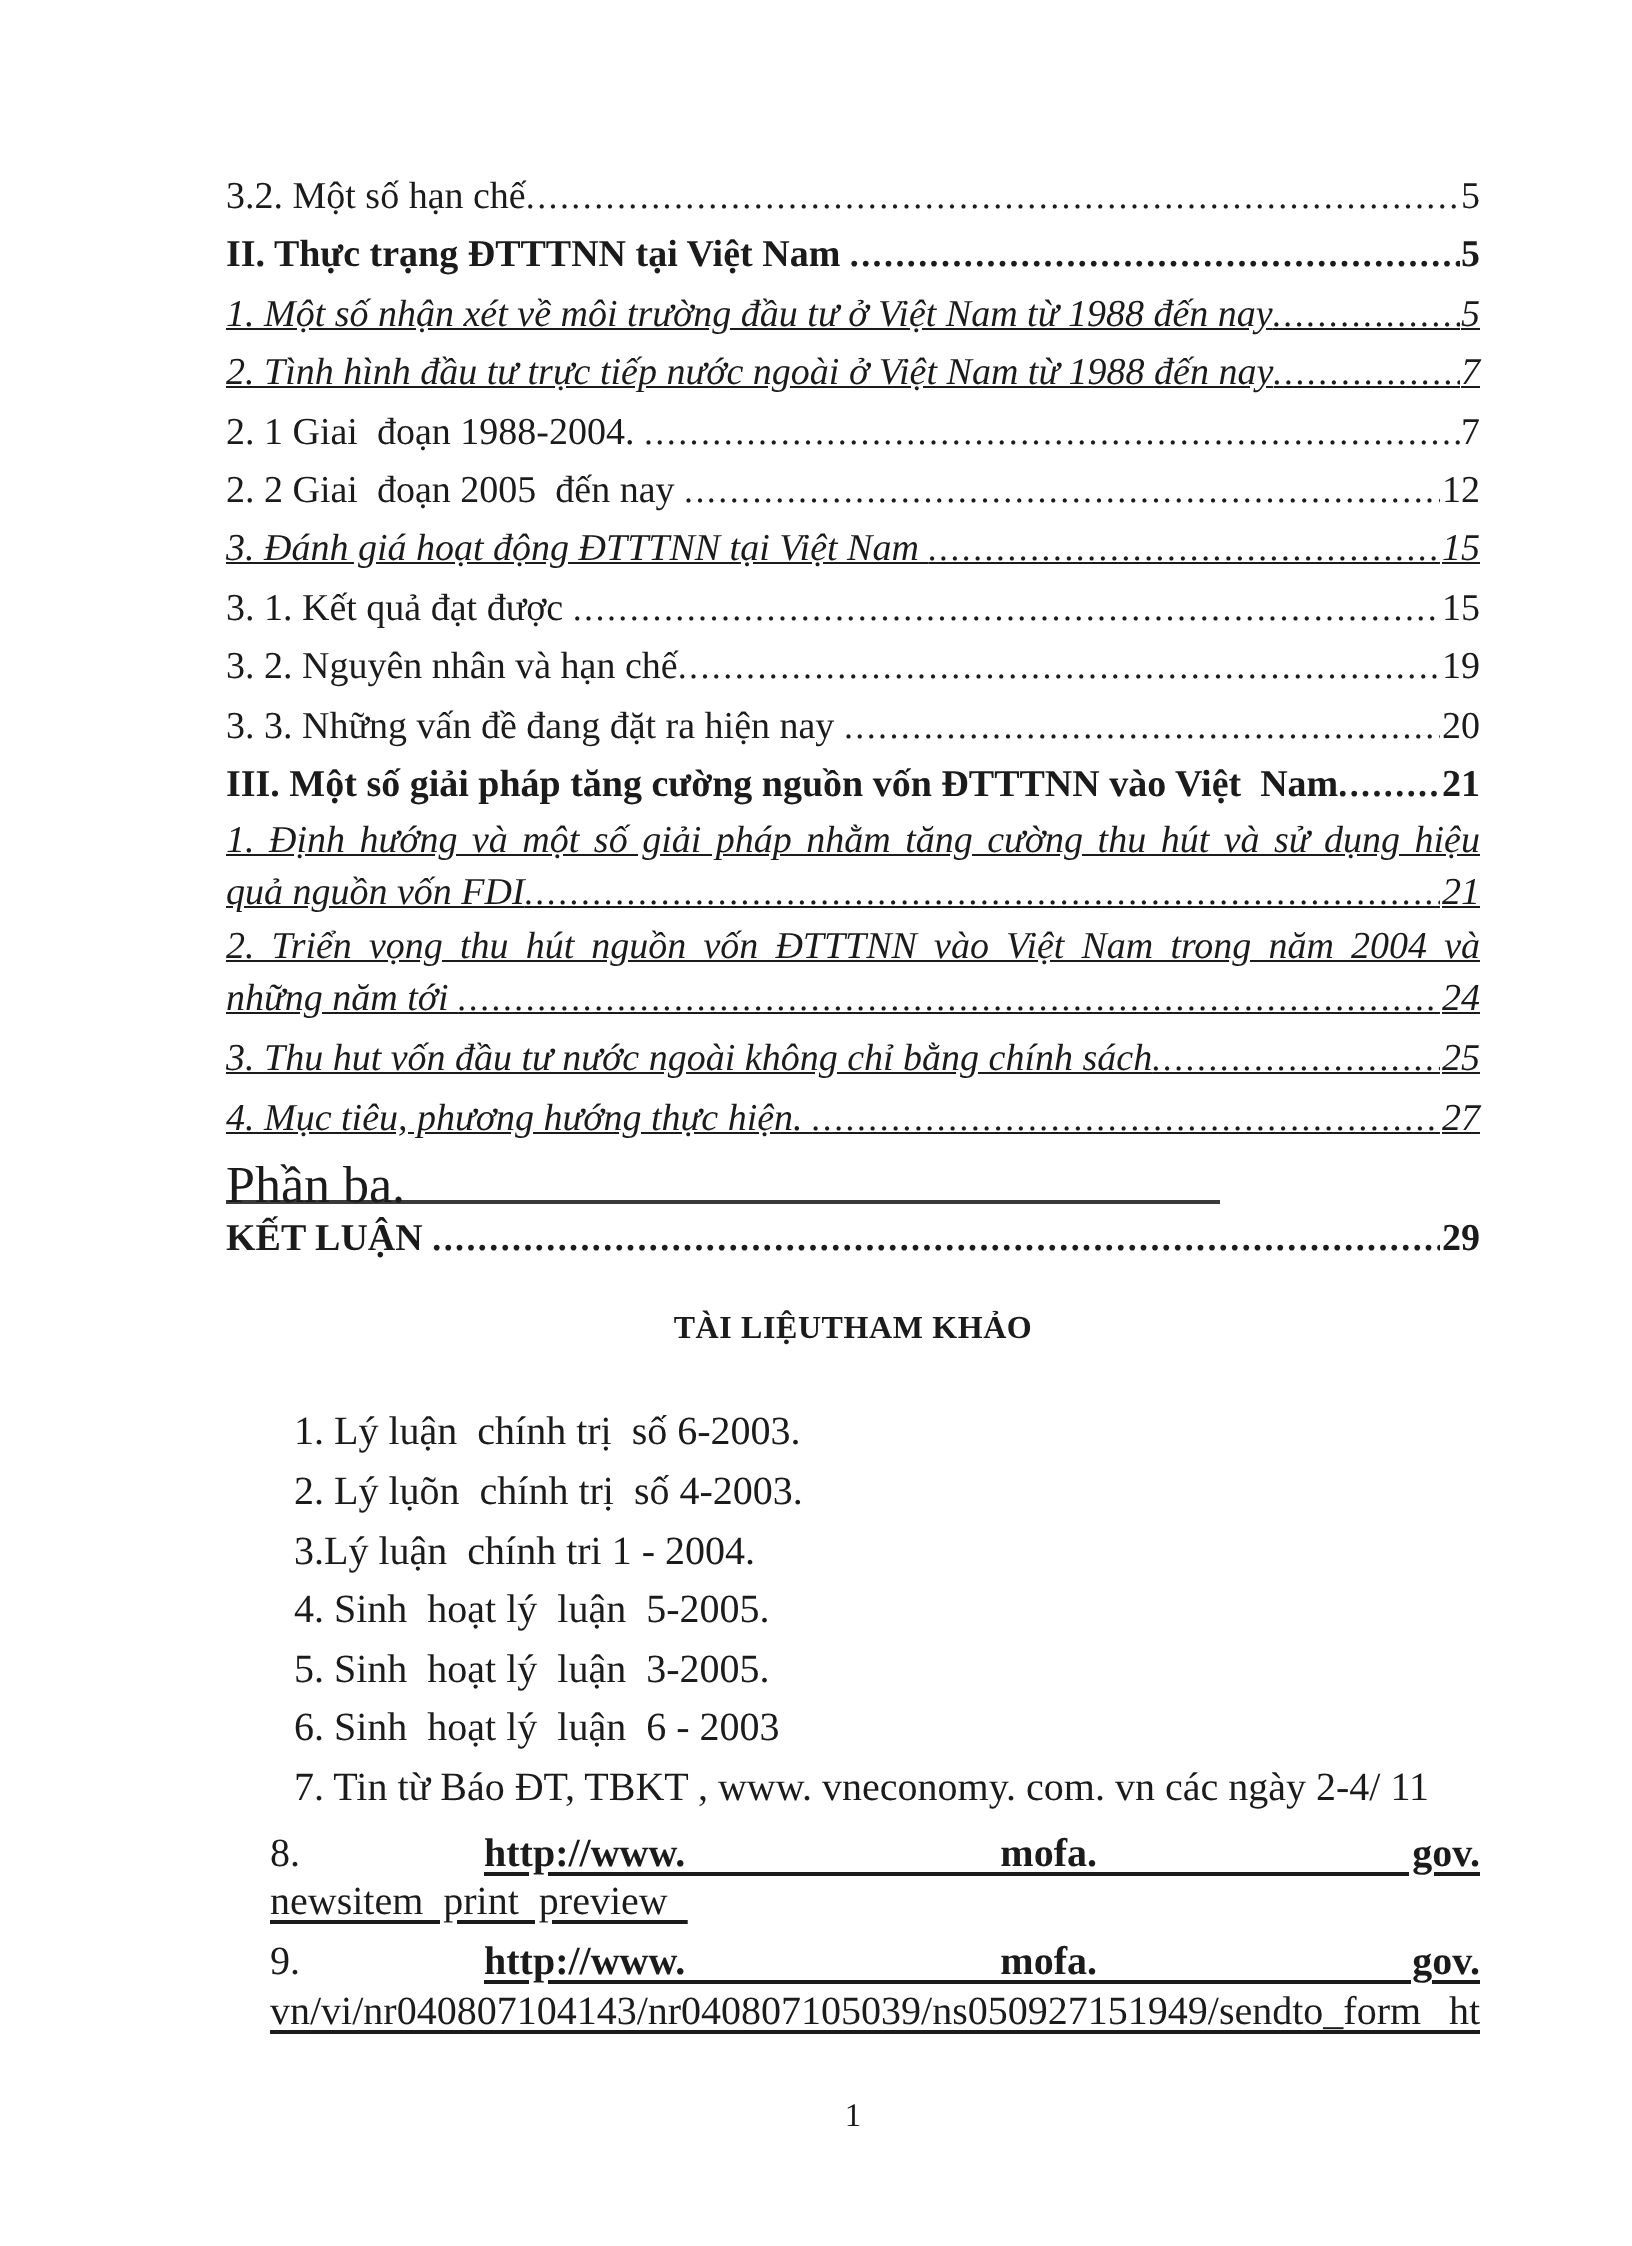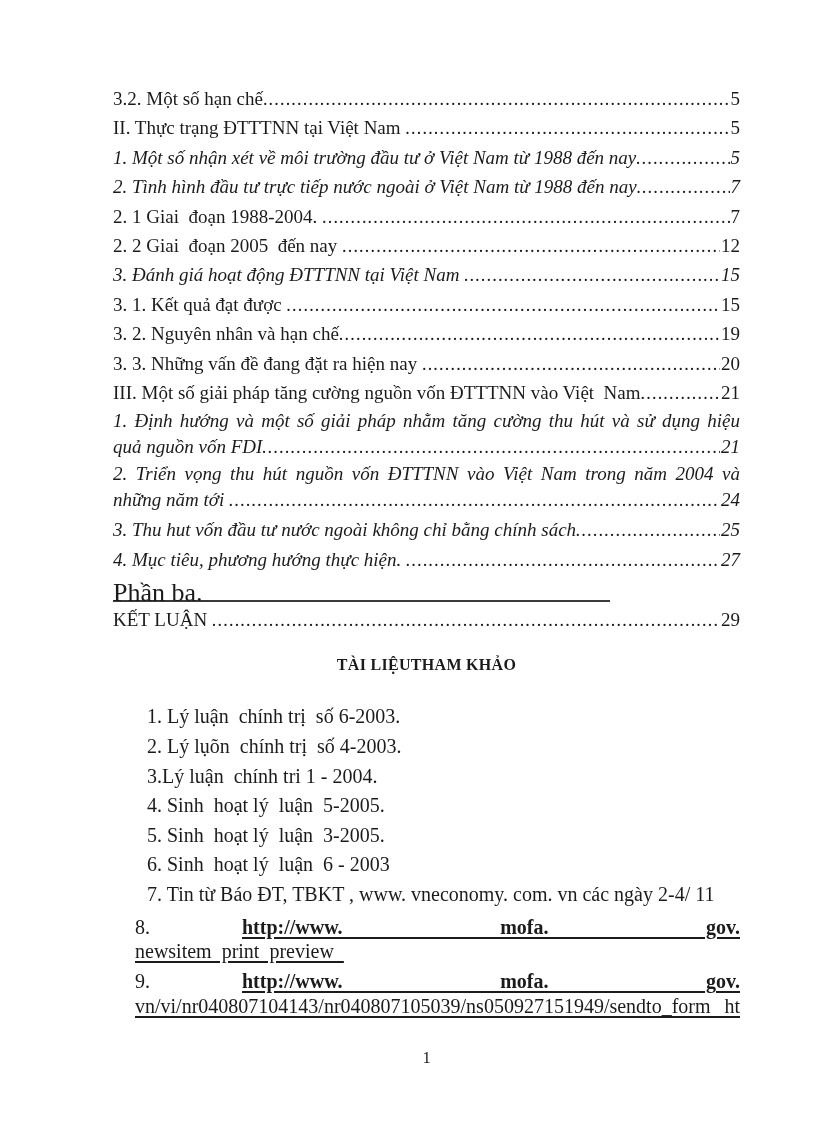--- a/index.html
+++ b/index.html
@@ -14,22 +14,22 @@
   .page { position: absolute; inset: 0; background: #fff; padding-left: 19px; }
   .content { position: absolute; left: 113px; top: 84px; width: 627px; }
 
   
   .toc { width: 100%; }
   .toc-row {
     display: flex; align-items: baseline;
     height: 29.4px; font-size: 19px; line-height: 29.4px;
   }
   .toc-text { white-space: pre; flex: 0 0 auto; }
-  .bold  { font-weight: normal; }
-  .italic { font-style: italic; }
+  .bold  { font-weight: bold; }
+  .italic { font-style: italic; text-decoration: underline; }
   .leader {
     flex: 1 1 auto; overflow: hidden; white-space: nowrap;
     min-width: 10px; letter-spacing: 1.2px; font-size: 18px;
   }
   .leader::after {
     content: "..........................................................................................................................................................................";
   }
   .toc-page { flex: 0 0 auto; margin-left: 1px; }
 
   .toc-wrap { margin: 2px 0 3px; font-size: 19px; }

